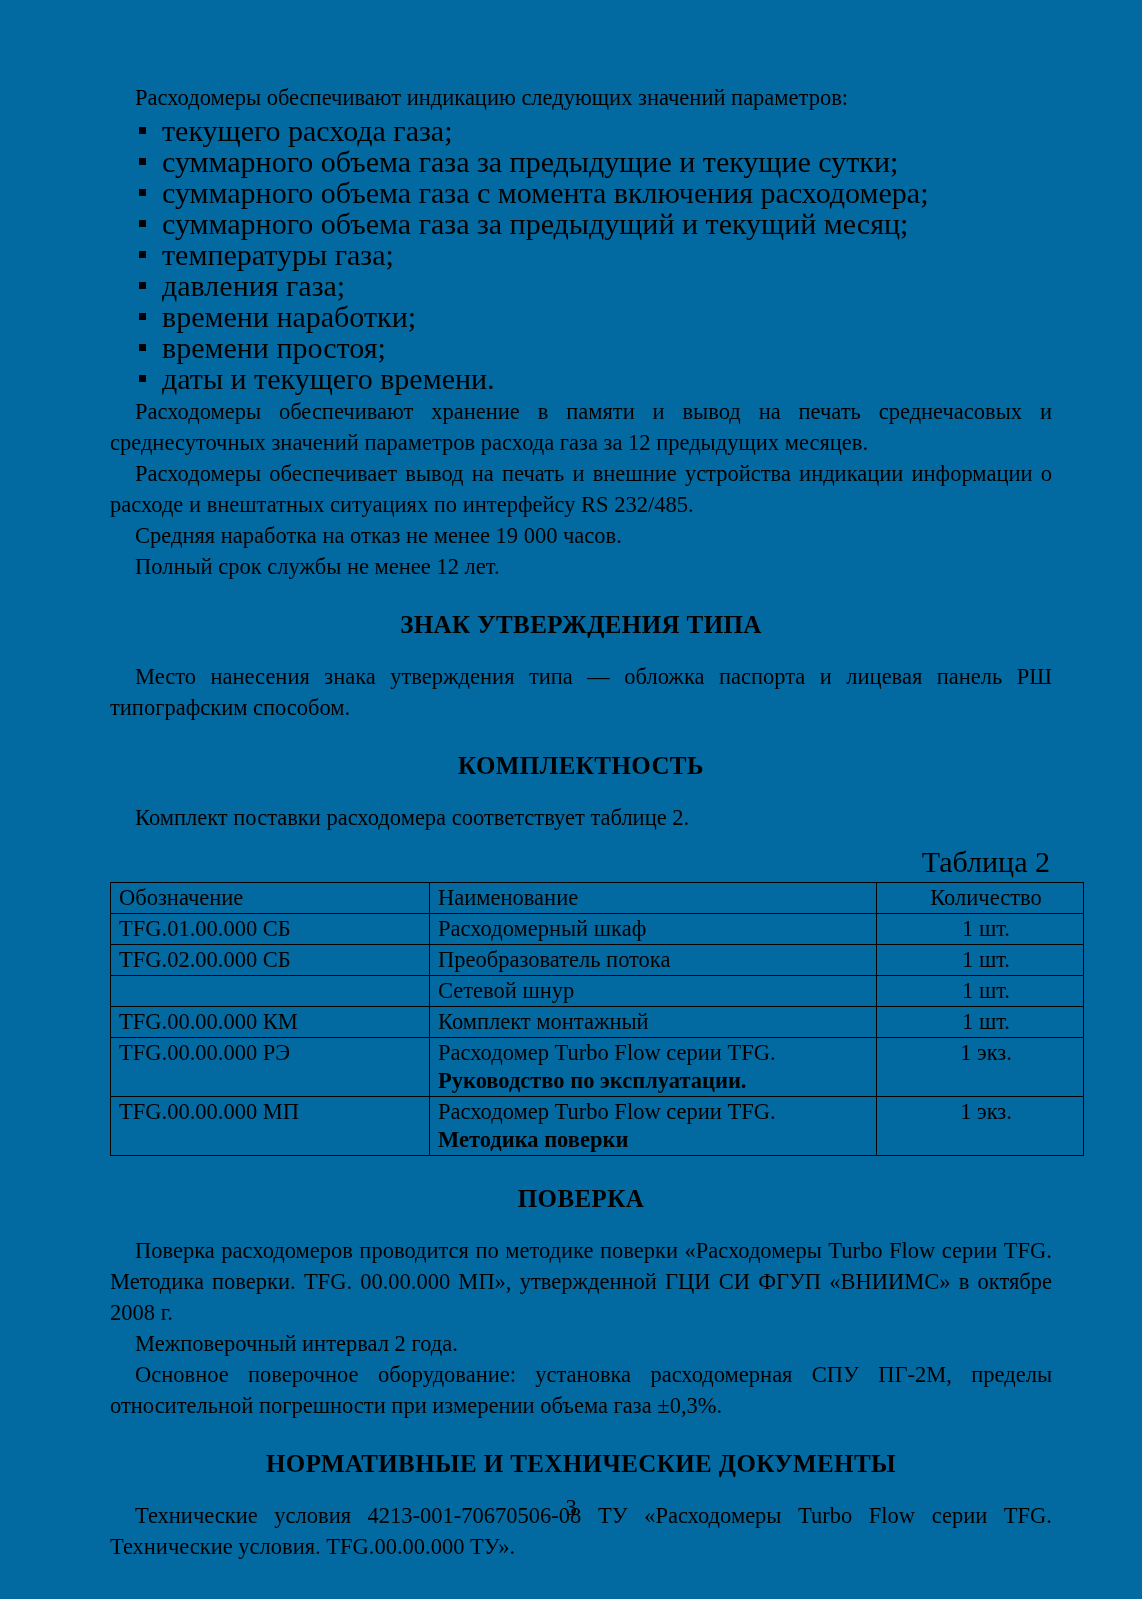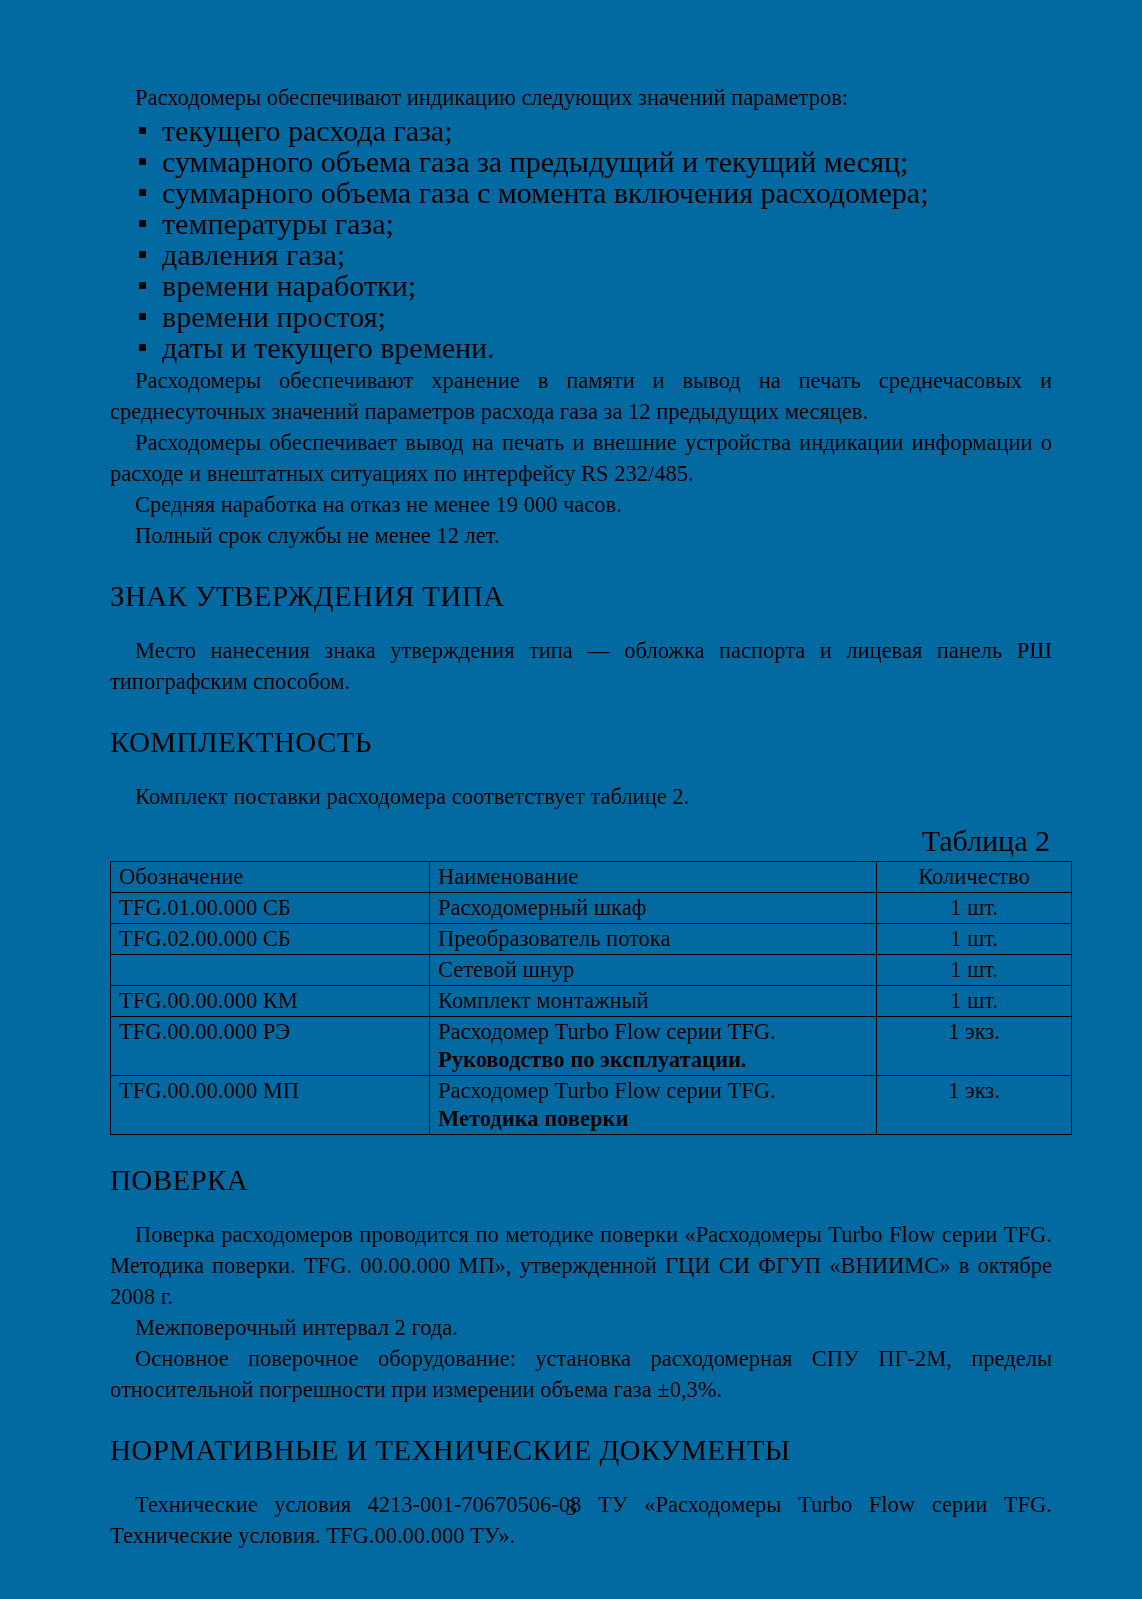--- a/index.html
+++ b/index.html
@@ -49,23 +49,23 @@
   ul.bullets li .sq {
     position: absolute;
     left: 29px;
     top: 12px;
     width: 7px;
     height: 7px;
     background: #000;
   }
 
   h2.section {
-    font-size: 29px;
-    font-weight: normal;
-    text-align: left;
+    font-size: 25px;
+    font-weight: bold;
+    text-align: center;
     margin: 0;
     letter-spacing: 0.4px;
   }
 
   .spacer-lg { height: 29px; }
   .spacer-md { height: 22px; }
   .spacer-sm { height: 12px; }
 
   .tbl-caption {
     font-size: 30px;
@@ -83,21 +83,21 @@
   table.kit td {
     border: 1.6px solid #000;
     font-size: 22.5px;
     line-height: 28px;
     padding: 1px 0 1px 8px;
     vertical-align: top;
     height: 28px;
   }
   table.kit td.c1 { width: 310px; }
   table.kit td.c2 { width: 438px; }
-  table.kit td.c3 { width: 194px; text-align: center; padding-left: 0; }
+  table.kit td.c3 { width: 194px; text-align: center; padding-left: 12px; }
   table.kit td.tall { height: 56px; }
   table.kit td .line2 { display: block; font-weight: bold; }
 
   .pagenum {
     position: absolute;
     left: 0;
     right: 0;
     top: 1495px;
     text-align: center;
     font-size: 22.5px;
@@ -106,23 +106,23 @@
 </head>
 <body>
 
 <div class="page">
   <div class="content">
 
     <p class="body">Расходомеры обеспечивают индикацию следующих значений параметров:</p>
 
     <ul class="bullets">
       <li><span class="sq"></span><span>текущего расхода газа;</span></li>
-      <li><span class="sq"></span></li>
+      <li><span class="sq"></span><span>суммарного объема газа за предыдущие и текущие сутки;</span></li>
+      <li><span class="sq"></span><span>суммарного объема газа с момента включения расходомера;</span></li>
       <li><span class="sq"></span><span>суммарного объема газа за предыдущий и текущий месяц;</span></li>
-      <li><span class="sq"></span><span>суммарного объема газа с момента включения расходомера;</span></li>
       <li><span class="sq"></span><span>температуры газа;</span></li>
       <li><span class="sq"></span><span>давления газа;</span></li>
       <li><span class="sq"></span><span>времени наработки;</span></li>
       <li><span class="sq"></span><span>времени простоя;</span></li>
       <li><span class="sq"></span><span>даты и текущего времени.</span></li>
     </ul>
 
     <p class="body">Расходомеры обеспечивают хранение в памяти и вывод на печать среднечасовых и среднесуточных значений параметров расхода газа за 12 предыдущих месяцев.</p>
     <p class="body">Расходомеры обеспечивает вывод на печать и внешние устройства индикации информации о расходе и внештатных ситуациях по интерфейсу RS 232/485.</p>
     <p class="body">Средняя наработка на отказ не менее 19 000 часов.</p>

